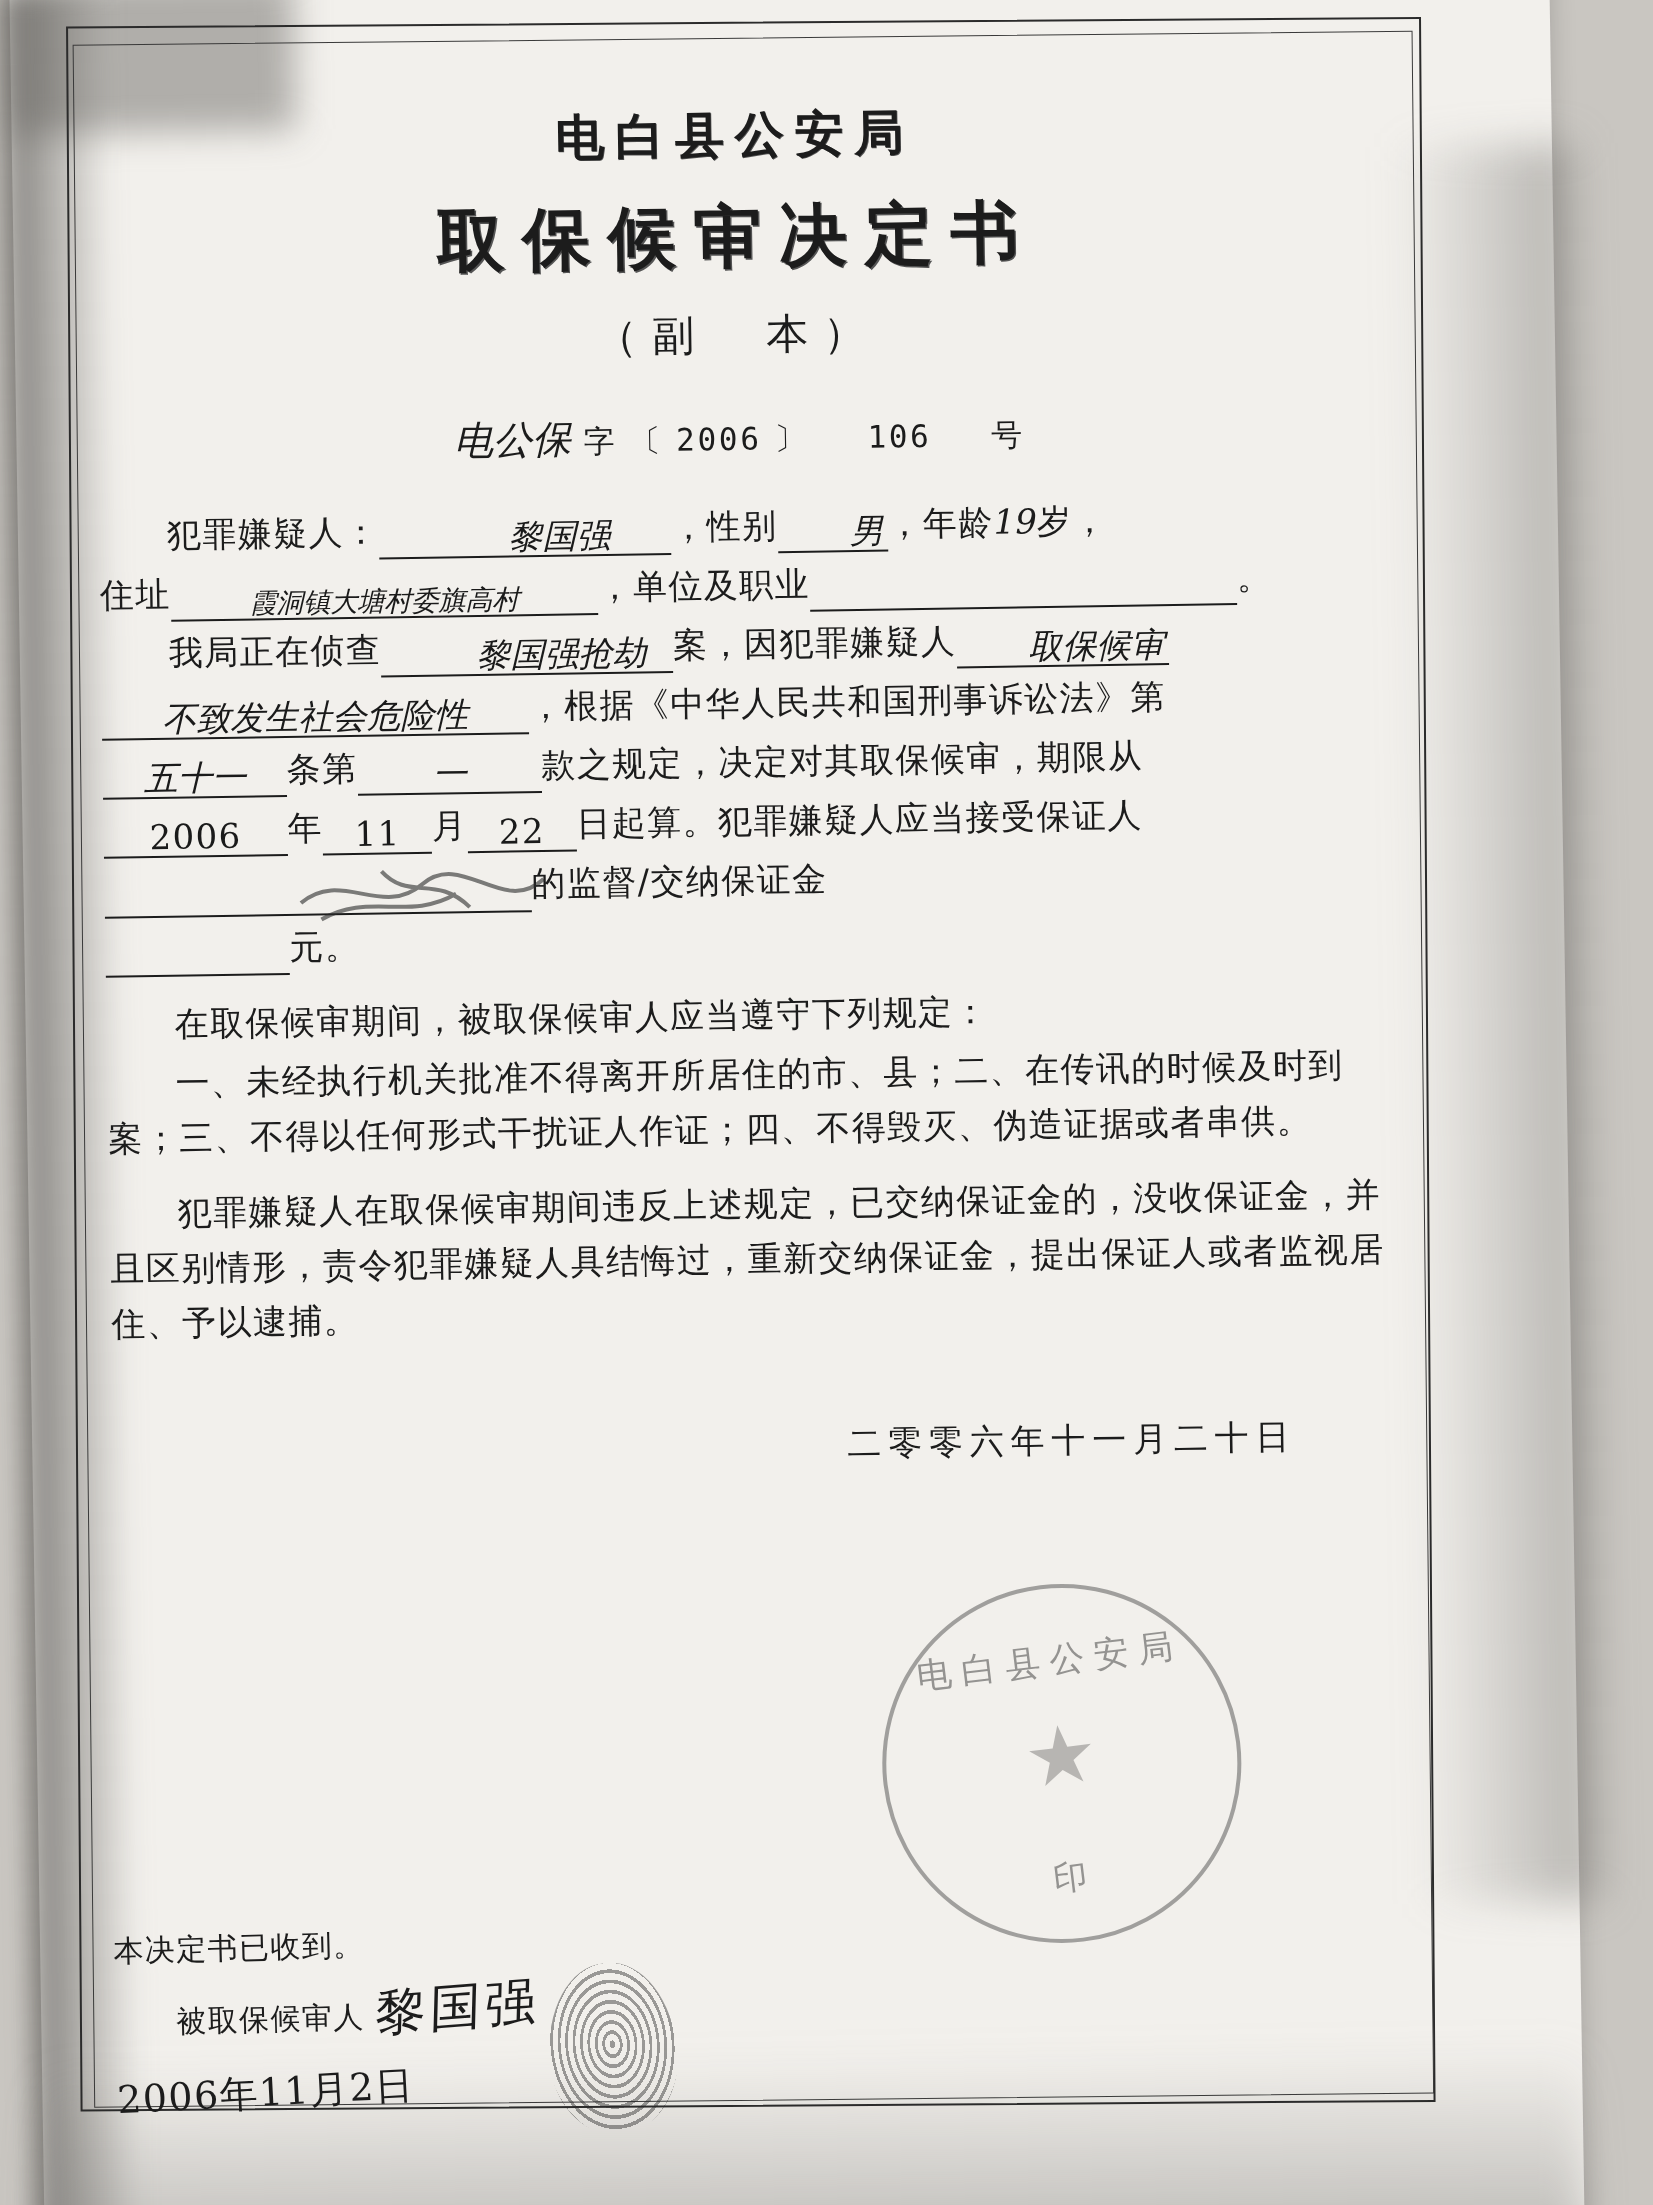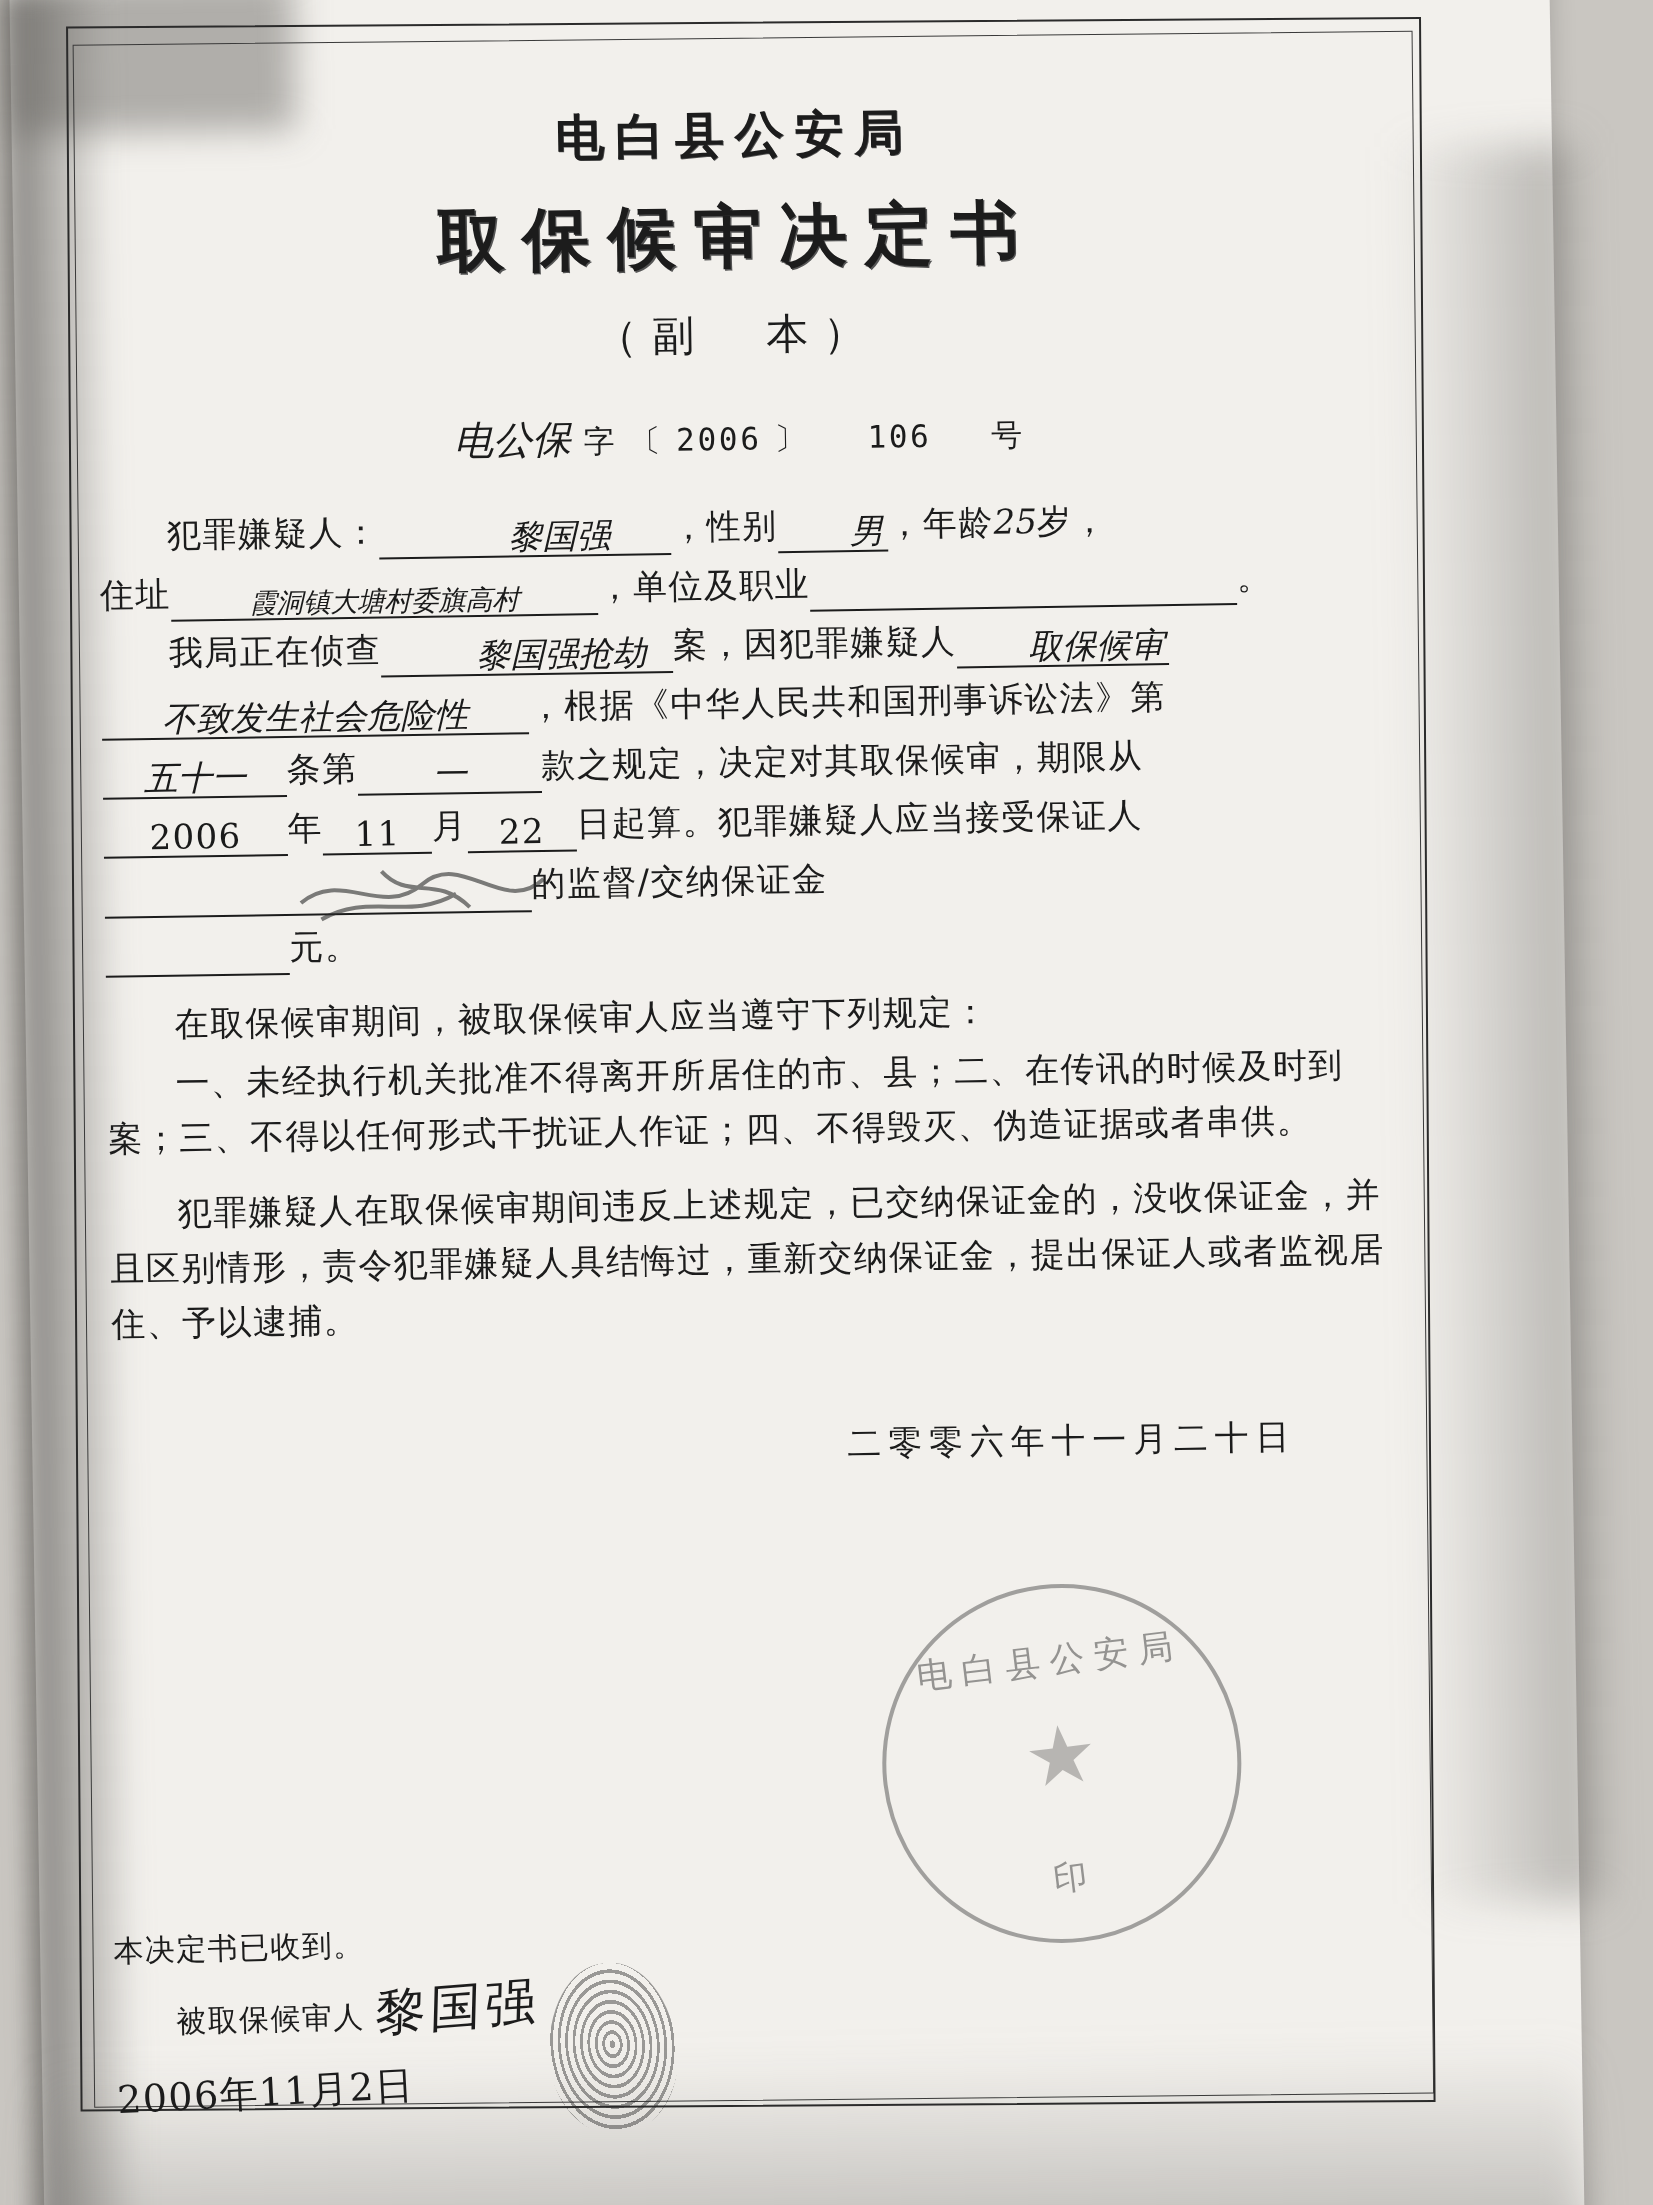--- a/index.html
+++ b/index.html
@@ -280,21 +280,21 @@
         <span>〔</span>
         <span class="mono">2006</span>
         <span>〕</span>
         <span class="mono" style="margin-left:47px;">106</span>
         <span style="margin-left:47px;">号</span>
       </div>
 
       <div class="body-block">
 
         <div class="para indent">
-          <span>犯罪嫌疑人：</span><span class="blank w-lg hand">黎国强</span><span>，性别</span><span class="blank w-sm hand">男</span><span>，年龄</span><span class="hand">25</span><span>岁，</span>
+          <span>犯罪嫌疑人：</span><span class="blank w-lg hand">黎国强</span><span>，性别</span><span class="blank w-sm hand">男</span><span>，年龄</span><span class="hand">19</span><span>岁，</span>
         </div>
 
         <div class="para">
           <span>住址</span><span class="blank w-xl hand" style="font-size:27px;">霞洞镇大塘村委旗高村</span><span>，单位及职业</span><span class="blank w-xl hand empty"></span><span>。</span>
         </div>
 
         <div class="para indent">
           <span>我局正在侦查</span><span class="blank w-lg hand">黎国强抢劫</span><span>案，因犯罪嫌疑人</span><span class="blank w-md hand">取保候审</span>
         </div>
 

